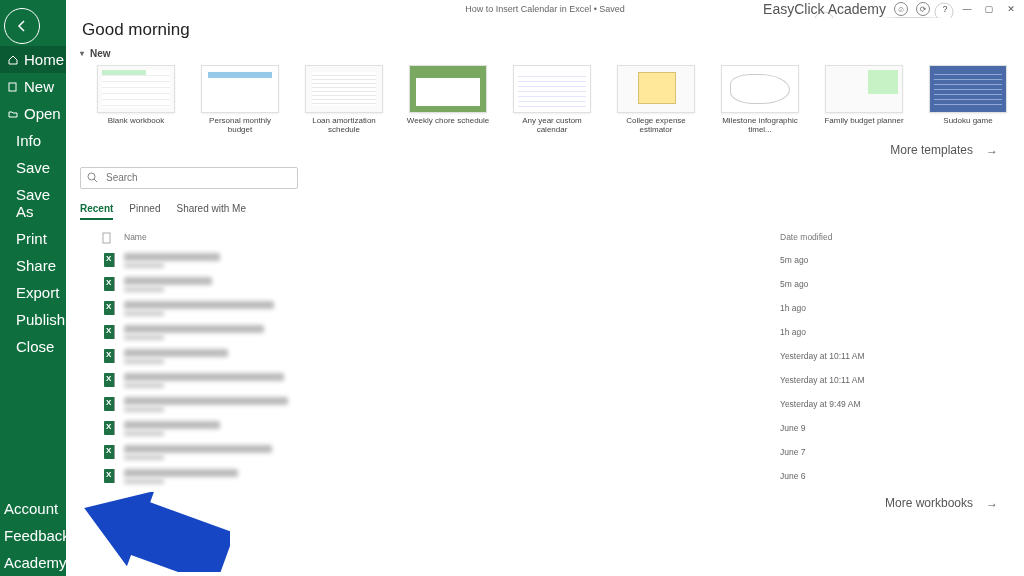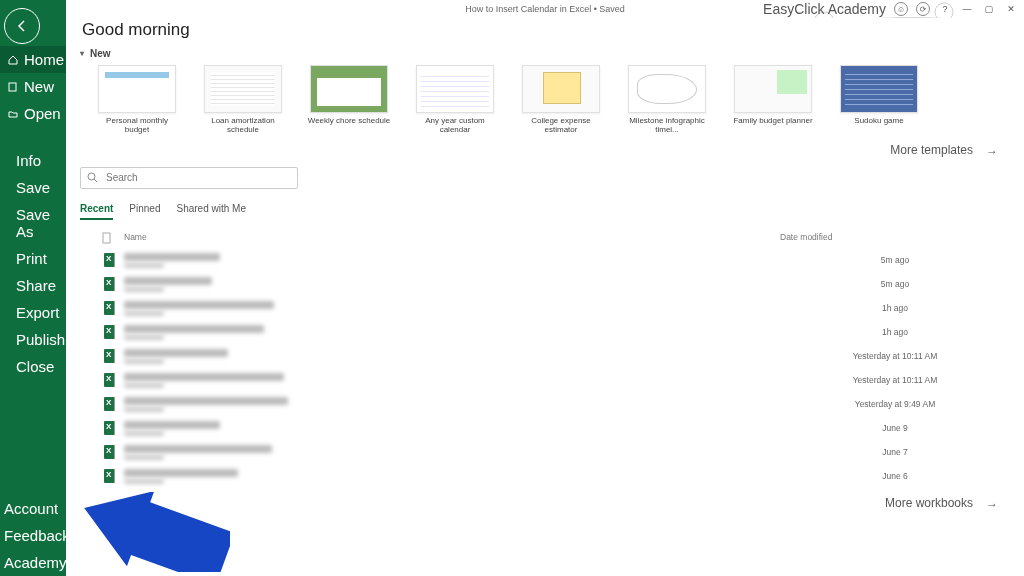--- a/index.html
+++ b/index.html
@@ -12,21 +12,21 @@
     .tb-icon { width: 14px; height: 14px; border-radius: 50%; border: 1px solid #888; display: inline-flex; align-items: center; justify-content: center; font-size: 8px; color:#666; }
     .win-btn { width: 14px; font-size: 9px; color: #555; text-align: center; }
     .decorative-lines { position: absolute; right: 60px; top: 0; width: 160px; height: 50px; pointer-events: none; }
     
     .sidebar { position: absolute; left: 0; top: 0; bottom: 0; width: 66px; background: #0e6e3e; color: #fff; display: flex; flex-direction: column; }
     .back-btn { width: 36px; height: 36px; margin: 8px 0 2px 4px; border: 1.5px solid #fff; border-radius: 50%; display: flex; align-items: center; justify-content: center; }
     .nav-item { display: flex; align-items: center; gap: 6px; padding: 5px 8px; font-size: 15px; cursor: pointer; }
     .nav-item.active { background: #0a5a33; }
     .nav-icon { width: 10px; height: 10px; display: inline-flex; }
     .nav-group-top { }
-    .nav-group-mid { margin-top: 20px; }
+    .nav-group-mid { margin-top: 0; }
     .nav-group-mid .nav-item { padding-left: 16px; }
     .nav-spacer { flex: 1; }
     .nav-group-bottom .nav-item { padding-left: 4px; }
     
     .main { position: absolute; left: 66px; right: 0; top: 18px; bottom: 0; padding: 0 14px; overflow: hidden; background: #fff; }
     .greeting { font-size: 17px; font-weight: 400; color: #222; margin: 2px 0 8px 2px; }
     
     .section-hdr { display: flex; align-items: center; gap: 6px; font-size: 10px; color: #444; font-weight: 600; margin-bottom: 6px; }
     .chev { font-size: 8px; color: #666; }
     
@@ -41,21 +41,21 @@
     
     .tabs { display: flex; gap: 16px; font-size: 10px; color: #555; margin-top: 14px; }
     .tab { padding-bottom: 4px; cursor: pointer; }
     .tab.active { color: #0e6e3e; border-bottom: 2px solid #0e6e3e; font-weight: 600; }
     
     .list-header { display: flex; font-size: 8.5px; color: #777; margin-top: 10px; padding: 2px 0; }
     .col-icon { width: 22px; }
     .col-name { flex: 1; }
     .col-date { width: 230px; }
     
-    .file-row { display: flex; align-items: center; padding: 4px 0; border-top: 1px solid transparent; text-align: center; }
+    .file-row { display: flex; align-items: center; padding: 4px 0; border-top: 1px solid transparent; }
     .xls-icon { width: 14px; height: 14px; background: #1e7145; border-radius: 1px; position: relative; margin: 0 6px 0 2px; }
     .xls-icon::before { content: ""; position: absolute; right: -1px; top: 0; width: 4px; height: 14px; background: #fff; border-left: 1px solid #999; }
     .xls-icon::after { content:"X"; position:absolute; left:2px; top:1px; font-size:8px; color:#fff; font-weight:bold; }
     .blur-line { height: 8px; background: #bbb; border-radius: 2px; filter: blur(2px); margin-bottom: 2px; }
     .blur-sub { height: 5px; background: #ccc; border-radius: 2px; filter: blur(2px); width: 40px; }
     .file-meta { width: 230px; font-size: 8.5px; color: #666; }
     .file-name-wrap { flex: 1; }
     
     .big-arrow { position: absolute; left: 70px; bottom: 4px; width: 160px; height: 80px; pointer-events: none; }
     
@@ -182,20 +182,24 @@
 
 <div class="main">
   <div class="greeting">Good morning</div>
 
   <div class="section-hdr">
     <span class="chev">▾</span>
     <span>New</span>
   </div>
   <div class="templates" id="templates">
       <div class="tpl">
+        <div class="tpl-thumb th-grid"></div>
+        <div class="tpl-label">Blank workbook</div>
+      </div>
+      <div class="tpl">
         <div class="tpl-thumb th-form"></div>
         <div class="tpl-label">Personal monthly budget</div>
       </div>
       <div class="tpl">
         <div class="tpl-thumb th-table"></div>
         <div class="tpl-label">Loan amortization schedule</div>
       </div>
       <div class="tpl">
         <div class="tpl-thumb th-green"></div>
         <div class="tpl-label">Weekly chore schedule</div>

